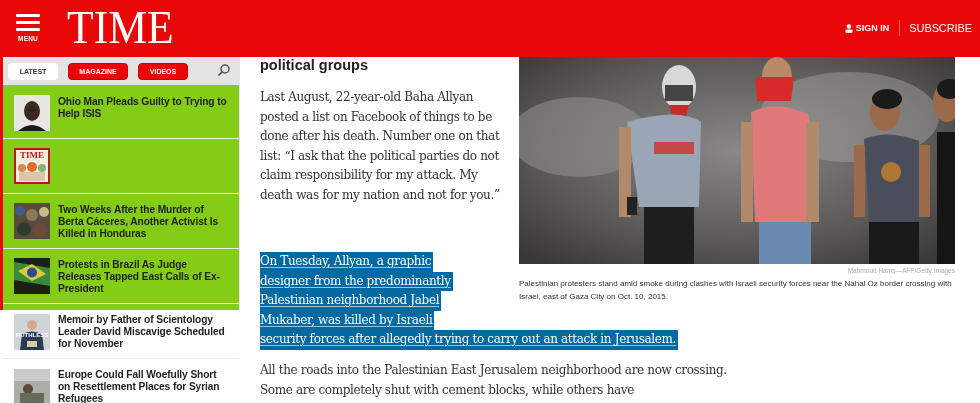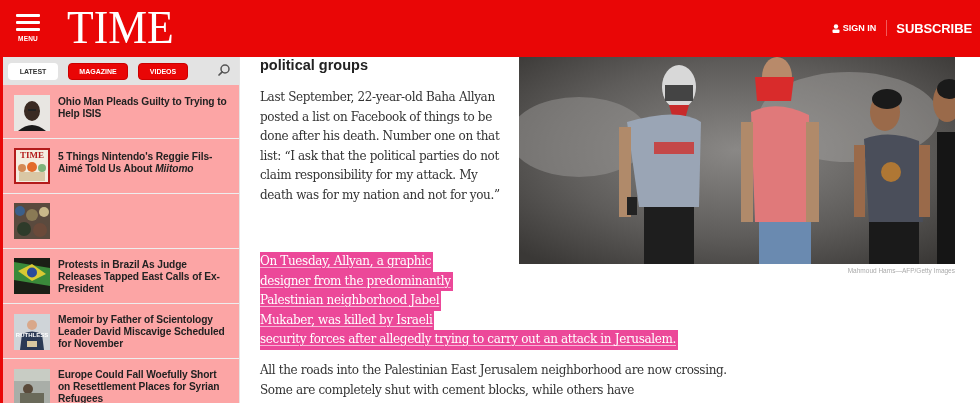--- a/index.html
+++ b/index.html
@@ -18,26 +18,26 @@
   .logo {
     position: absolute; left: 67px; top: 3px;
     font-family: "Liberation Serif", serif; color: #fff;
     font-size: 46px; letter-spacing: 0px; line-height: 50px;
     transform: scaleX(0.95); transform-origin: left center;
   }
   .header-right { position: absolute; right: 8px; top: 20px; display: flex; align-items: center; height: 16px; }
   .signin { display: flex; align-items: center; color: #fff; font-size: 9px; font-weight: bold; cursor: pointer; }
   .signin svg { margin-right: 3px; }
   .hdr-divider { width: 1px; height: 16px; background: #f25a5a; margin: 0 9px 0 10px; }
-  .subscribe { color: #fff; font-size: 13px; font-weight: bold; cursor: pointer; letter-spacing: -0.1px; }
+  .subscribe { color: #fff; font-size: 11px; font-weight: normal; cursor: pointer; letter-spacing: -0.1px; }
 
   
   .sidebar {
-    position: absolute; left: 0; top: 57px; width: 240px; height: 346px;
-    background: #fca5a5; border-left: 3px solid #e90606; border-right: 1px solid #e5e5e5;
+    position: absolute; left: 0; top: 57px; width: 240px; height: 253px;
+    background: #84cc16; border-left: 3px solid #e90606; border-right: 1px solid #e5e5e5;
   }
   .sidebar-tabs {
     position: absolute; left: 0; top: 0; width: 236px; height: 28px;
     background: #e3e3e3; display: flex; align-items: center; padding-left: 5px;
   }
   .tab {
     height: 17px; border-radius: 4px; font-size: 7px; font-weight: bold;
     display: flex; align-items: center; justify-content: center; cursor: pointer;
     margin-right: 10px;
   }
@@ -65,21 +65,21 @@
     font-size: 14.5px; line-height: 16px;
   }
   .para {
     position: absolute; left: 20px; color: #333;
     font-family: "DejaVu Serif", serif; font-size: 12px; line-height: 19.5px;
     letter-spacing: -0.35px;
   }
   .para1 { top: 31px; width: 240px; }
   .highlight-block { position: absolute; left: 20px; top: 195px; }
   .hl-line {
-    display: block; width: max-content; background: #ec4899; color: #fff;
+    display: block; width: max-content; background: #0369a1; color: #fff;
     font-family: "DejaVu Serif", serif; font-size: 12px; line-height: 19.5px; height: 19.5px;
     letter-spacing: -0.35px; padding-right: 2px; text-decoration: underline;
     text-decoration-color: rgba(255,255,255,0.6); text-underline-offset: 2px;
   }
   .para2 { top: 304px; width: 470px; }
 
   .figure { position: absolute; left: 279px; top: 0; width: 436px; }
   .photo { width: 436px; height: 207px; overflow: hidden; position: relative; background: #777; }
   .credit { font-size: 6.5px; color: #aaa; text-align: right; margin-top: 3px; height: 9px; }
   .caption { font-size: 8px; color: #333; line-height: 13px; margin-top: 1px; width: 436px; }
@@ -140,34 +140,34 @@
         <svg width="36" height="36" viewBox="0 0 36 36">
           <rect width="36" height="36" fill="#b31b1b"></rect>
           <rect x="2" y="2" width="32" height="32" fill="#f4ede0"></rect>
           <text x="18" y="10" text-anchor="middle" font-family="Liberation Serif, serif" font-size="9" font-weight="bold" fill="#b31b1b">TIME</text>
           <circle cx="8" cy="20" r="4" fill="#d48a55"></circle>
           <circle cx="18" cy="19" r="5" fill="#e36b2b"></circle>
           <circle cx="28" cy="20" r="4" fill="#7fb37a"></circle>
           <rect x="5" y="24" width="26" height="9" fill="#d9c7a5"></rect>
         </svg>
       </div>
-      <div class="title" style="top:12px"><span>5 Things Nintendo's Reggie Fils-Aimé Told Us About </span><em>Miitomo</em></div>
     </div>
 
     <div class="side-item" style="height:55px">
       <div class="thumb" style="top:9px">
         <svg width="36" height="36" viewBox="0 0 36 36">
           <rect width="36" height="36" fill="#5a4a3e"></rect>
           <circle cx="6" cy="8" r="5" fill="#3b5f8a"></circle>
           <circle cx="18" cy="12" r="6" fill="#8a7a55"></circle>
           <circle cx="30" cy="9" r="5" fill="#c9b88a"></circle>
           <circle cx="10" cy="26" r="7" fill="#2e3b2a"></circle>
           <circle cx="26" cy="27" r="7" fill="#6b4a3a"></circle>
         </svg>
       </div>
+      <div class="title" style="top:10px">Two Weeks After the Murder of Berta Cáceres, Another Activist Is Killed in Honduras</div>
     </div>
 
     <div class="side-item" style="height:55px">
       <div class="thumb" style="top:9px">
         <svg width="36" height="36" viewBox="0 0 36 36">
           <rect width="36" height="36" fill="#1b1f16"></rect>
           <path d="M0 4 L36 10 L36 28 L0 22 Z" fill="#3a8a3a"></path>
           <path d="M4 13 L18 6 L32 16 L18 23 Z" fill="#d9c933"></path>
           <circle cx="18" cy="14.5" r="5" fill="#2a4a9a"></circle>
         </svg>
@@ -198,21 +198,21 @@
         </svg>
       </div>
       <div class="title" style="top:10px">Europe Could Fall Woefully Short on Resettlement Places for Syrian Refugees</div>
     </div>
   </div>
 </div>
 
 <div class="article">
   <div class="subhead">political groups</div>
 
-  <p class="para para1">Last September, 22-year-old Baha Allyan posted a list on Facebook of things to be done after his death. Number one on that list: “I ask that the political parties do not claim responsibility for my attack. My death was for my nation and not for you.”</p>
+  <p class="para para1">Last August, 22-year-old Baha Allyan posted a list on Facebook of things to be done after his death. Number one on that list: “I ask that the political parties do not claim responsibility for my attack. My death was for my nation and not for you.”</p>
 
   <div class="highlight-block">
     <span class="hl-line">On Tuesday, Allyan, a graphic</span>
     <span class="hl-line">designer from the predominantly</span>
     <span class="hl-line">Palestinian neighborhood Jabel</span>
     <span class="hl-line">Mukaber, was killed by Israeli</span>
     <span class="hl-line">security forces after allegedly trying to carry out an attack in Jerusalem.</span>
   </div>
 
   <p class="para para2">All the roads into the Palestinian East Jerusalem neighborhood are now crossing. Some are completely shut with cement blocks, while others have</p>
@@ -254,14 +254,15 @@
         <rect x="335" y="88" width="11" height="72" fill="#9a6a4a"></rect>
         <rect x="400" y="88" width="11" height="72" fill="#9a6a4a"></rect>
         <rect x="350" y="165" width="50" height="42" fill="#1a1a1a"></rect>
 
         <ellipse cx="428" cy="45" rx="14" ry="20" fill="#9a6a4a"></ellipse>
         <ellipse cx="430" cy="32" rx="12" ry="10" fill="#1a1a1a"></ellipse>
         <rect x="418" y="75" width="18" height="132" fill="#151515"></rect>
       </svg>
     </div>
     <div class="credit">Mahmoud Hams—AFP/Getty Images</div>
+    <div class="caption">Palestinian protesters stand amid smoke during clashes with Israeli security forces near the Nahal Oz border crossing with Israel, east of Gaza City on Oct. 10, 2015.</div>
   </div>
 </div>
 
 </body></html>

